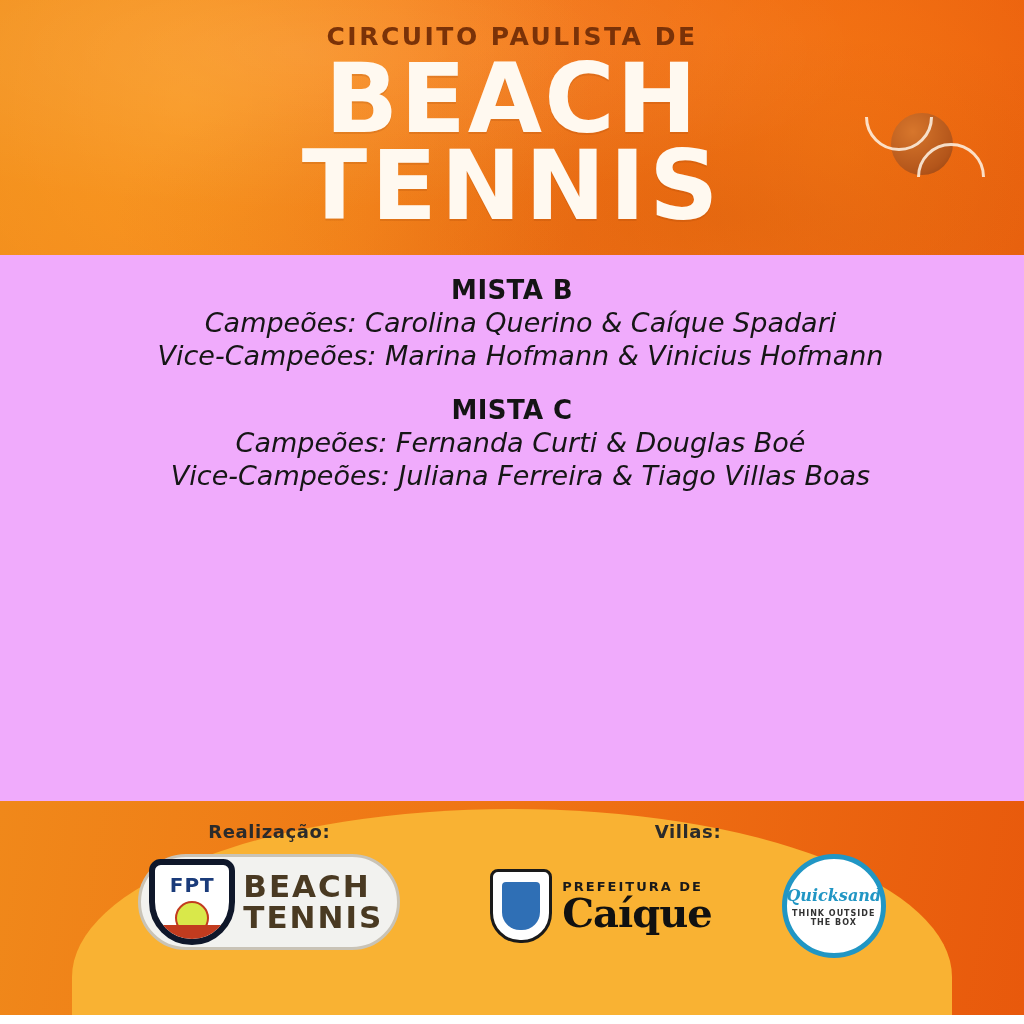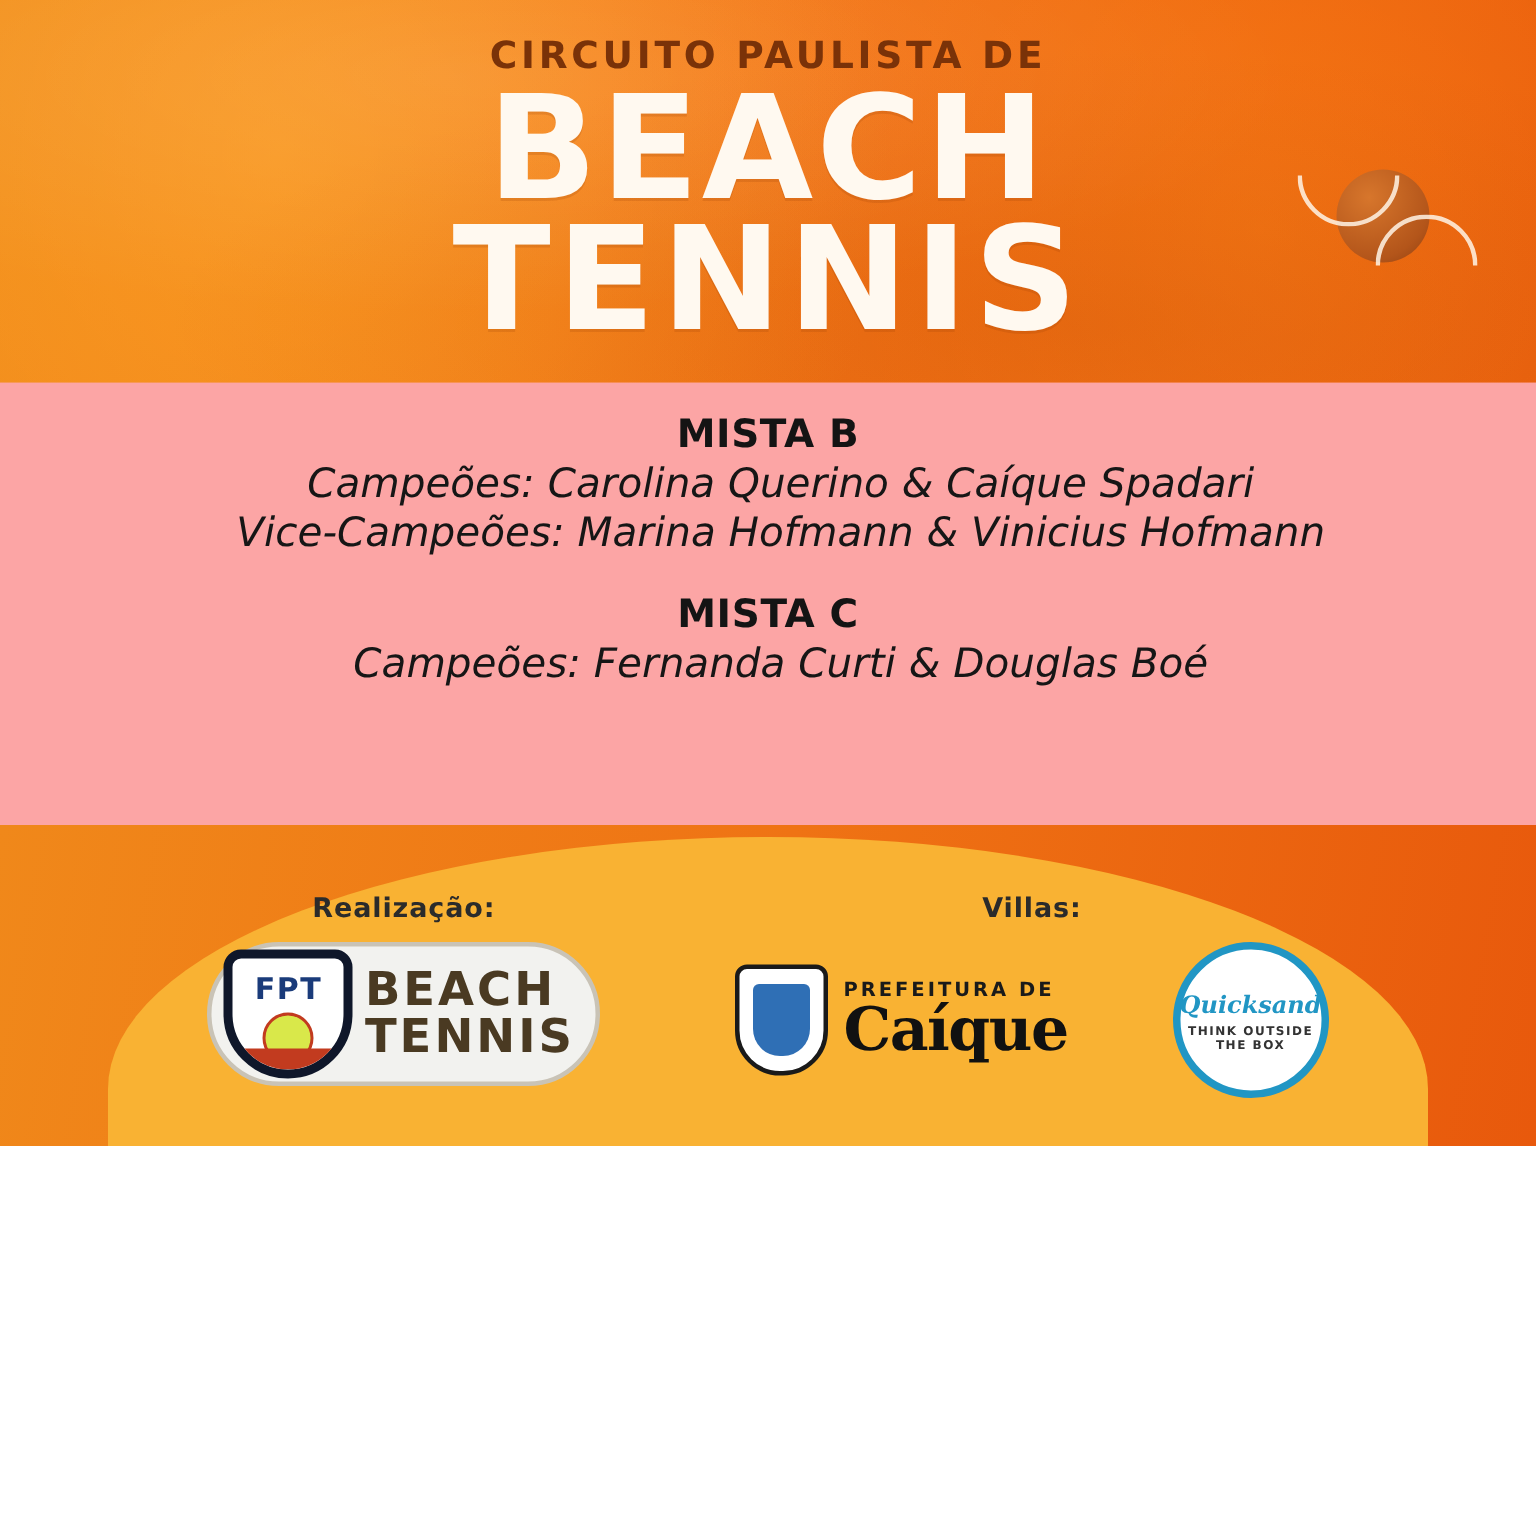--- a/index.html
+++ b/index.html
@@ -4,22 +4,22 @@
 <style>
   * { box-sizing: border-box; margin: 0; padding: 0; }
   html, body {
     width: 1024px; height: 1024px;
     font-family: "Liberation Sans", sans-serif;
     background: #ffffff;
     overflow: hidden;
   }
   .poster {
     position: relative;
-    width: 1024px; height: 764px;
-    background: #fca5a5;
+    width: 1024px; height: 1015px;
+    background: #f0abfc;
   }
 
   
   .header {
     position: absolute;
     top: 0; left: 0;
     width: 1024px; height: 255px;
     background:
       radial-gradient(circle at 18% 40%, rgba(255,170,40,0.55) 0%, rgba(255,170,40,0) 48%),
       radial-gradient(circle at 82% 60%, rgba(255,140,25,0.45) 0%, rgba(255,140,25,0) 50%),
@@ -127,21 +127,21 @@
     background: #f9b233;
     border-radius: 50% 50% 0 0 / 40% 40% 0 0;
   }
   .footer-inner {
     position: relative; z-index: 2;
     height: 100%;
     display: flex;
     align-items: flex-start;
     justify-content: center;
     gap: 90px;
-    padding-top: 45px;
+    padding-top: 20px;
   }
   .foot-col { display: flex; flex-direction: column; align-items: center; }
   .foot-label {
     font-family: "DejaVu Sans", sans-serif;
     font-weight: bold;
     font-size: 18px;
     color: #2b2b2b;
     letter-spacing: 0.6px;
     margin-bottom: 12px;
   }
@@ -252,20 +252,21 @@
 
     <div class="cat-block">
       <div class="cat-title">MISTA B</div>
       <div class="cat-line">Campeões: Carolina Querino &amp; Caíque Spadari</div>
       <div class="cat-line">Vice-Campeões: Marina Hofmann &amp; Vinicius Hofmann</div>
     </div>
 
     <div class="cat-block">
       <div class="cat-title">MISTA C</div>
       <div class="cat-line">Campeões: Fernanda Curti &amp; Douglas Boé</div>
+      <div class="cat-line">Vice-Campeões: Juliana Ferreira &amp; Tiago Villas Boas</div>
     </div>
 
   </div>
 
   <div class="footer">
     <div class="footer-blob"></div>
     <div class="footer-inner">
 
       <div class="foot-col">
         <div class="foot-label">Realização:</div>

